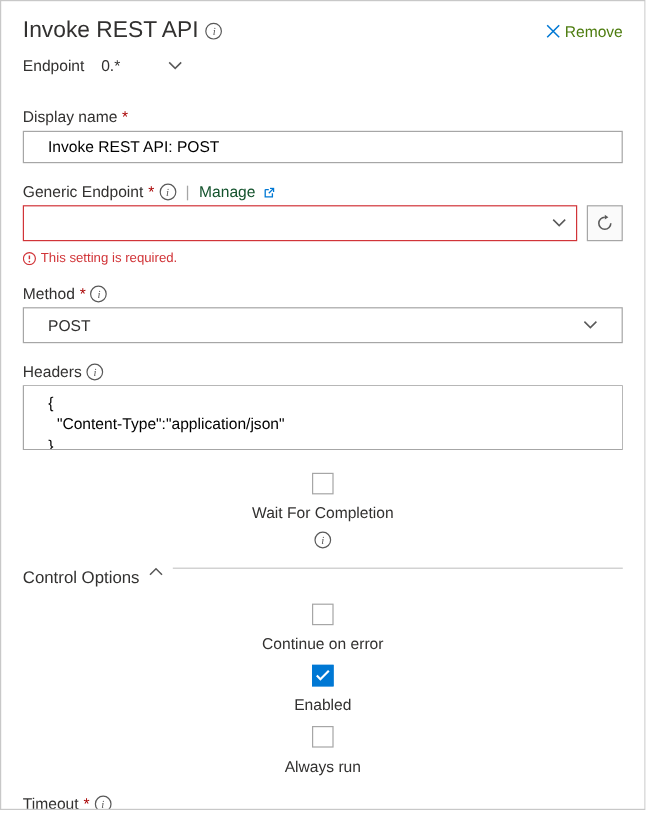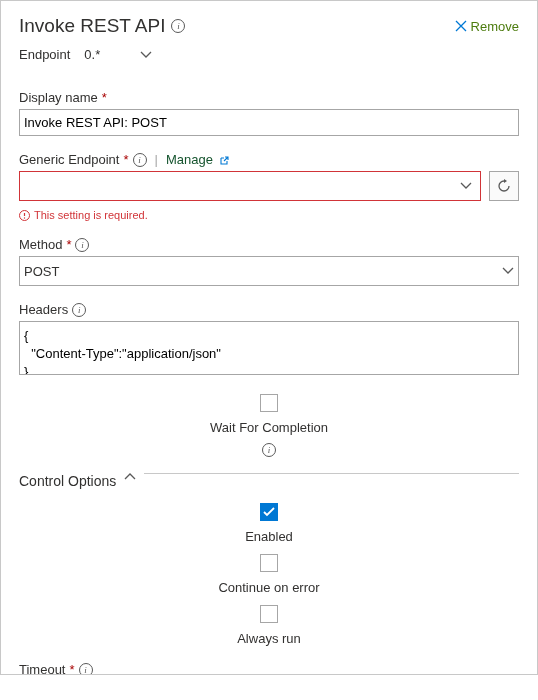--- a/index.html
+++ b/index.html
@@ -59,21 +59,21 @@
     display: flex;
     align-items: center;
     gap: 4px;
     margin-bottom: 4px;
     font-size: 13px;
   }
   .req { color: #a80000; }
   .text-input, .select-input, .textarea-input {
     width: 100%;
     border: 1px solid #a6a6a6;
-    padding: 5px 4px;
+    padding: 5px 20px;
     font-family: inherit;
     font-size: 13px;
     background: #fff;
   }
   .select-input {
     display: flex;
     justify-content: space-between;
     align-items: center;
     cursor: pointer;
     height: 30px;
@@ -273,33 +273,33 @@
 
   <div class="section-header">
     <span>Control Options</span>
     <svg width="12" height="8" viewBox="0 0 12 8">
         <path d="M1 6 L6 1 L11 6" stroke="#595959" stroke-width="1.3" fill="none"></path>
       </svg>
     <div class="line"></div>
   </div>
 
   <div class="checkbox-row">
+    <div class="checkbox"></div>
+    <span>Continue on error</span>
+  </div>
+
+  <div class="checkbox-row">
     <div class="checkbox checked">
       <svg width="12" height="10" viewBox="0 0 12 10">
           <path d="M1 5 L4 8 L11 1" stroke="#fff" stroke-width="1.8" fill="none"></path>
         </svg>
     </div>
     <span>Enabled</span>
   </div>
 
-  <div class="checkbox-row">
-    <div class="checkbox"></div>
-    <span>Continue on error</span>
-  </div>
-
   <div class="checkbox-row" style="margin-bottom:16px">
     <div class="checkbox"></div>
     <span>Always run</span>
   </div>
 
   <div class="field" style="margin-bottom:0">
     <div class="field-label">
       <span>Timeout</span>
       <span class="req">*</span>
       <span class="info-icon">i</span>

